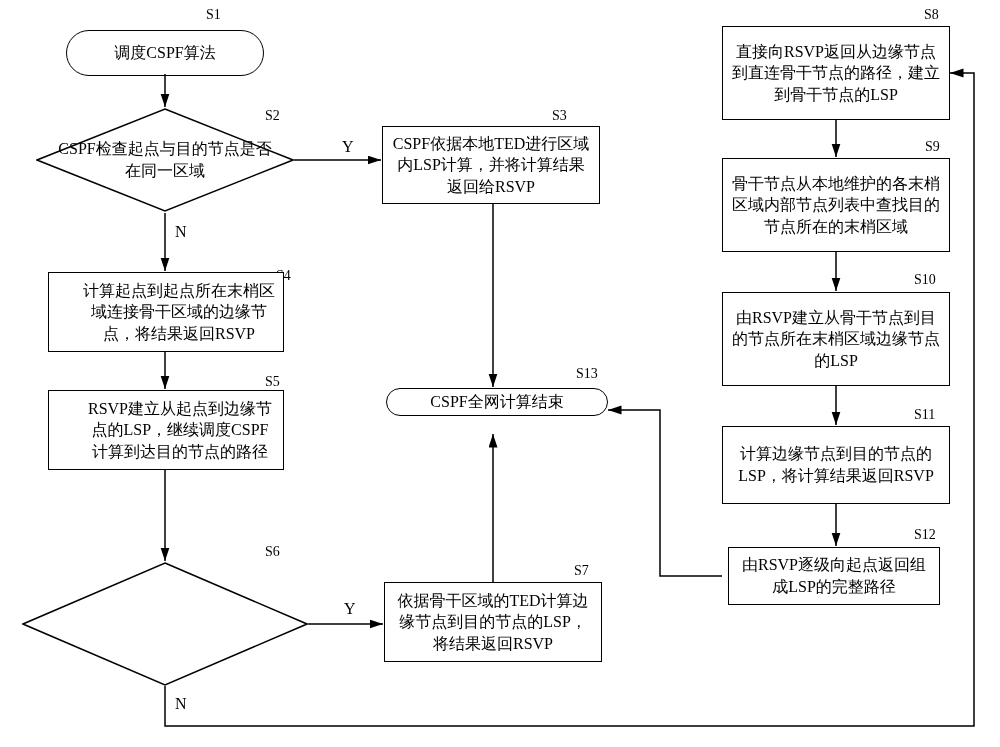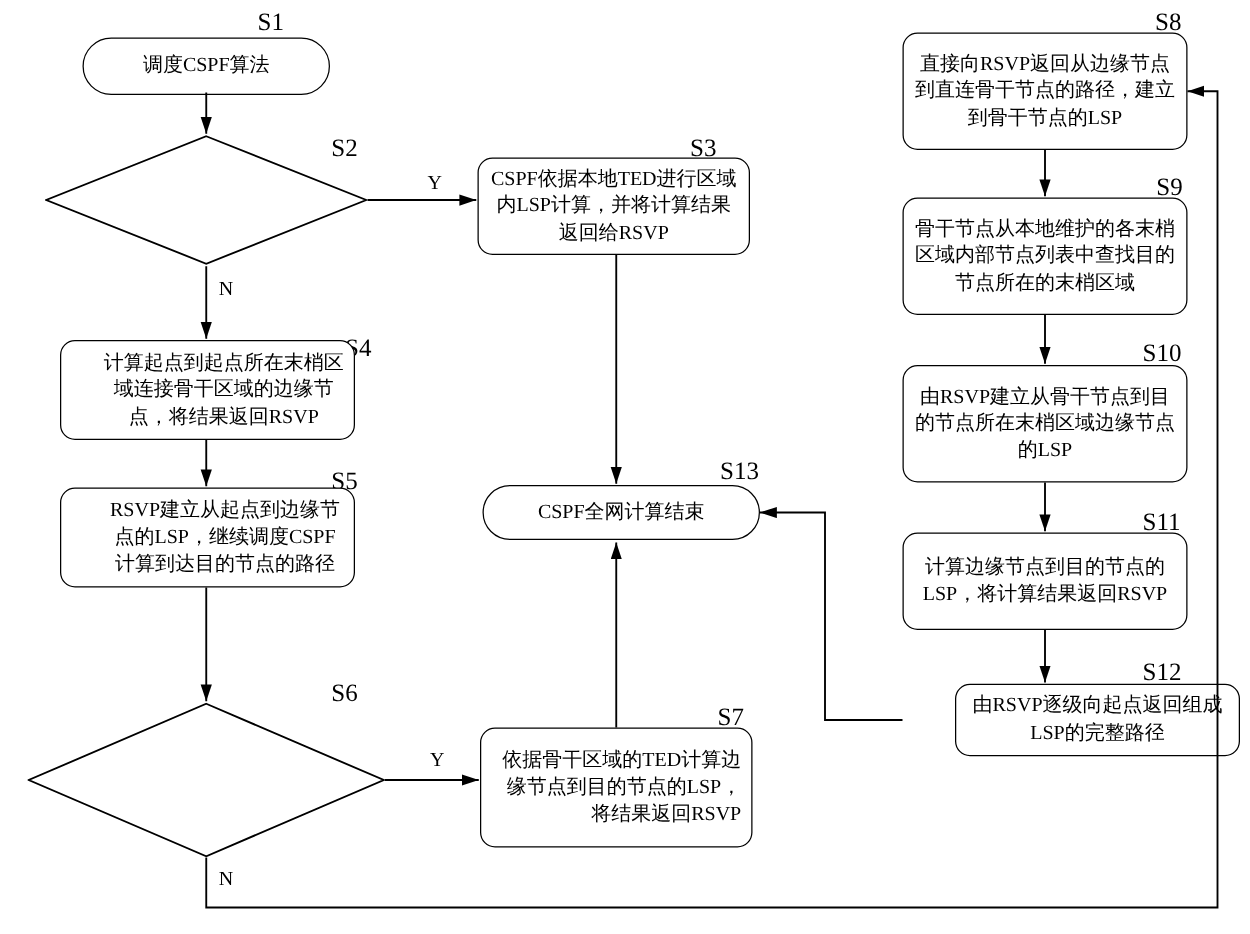--- a/index.html
+++ b/index.html
@@ -19,25 +19,25 @@
       align-items: center;
       justify-content: center;
       text-align: center;
       padding: 6px 8px;
       line-height: 1.35;
     }
     .terminal {
       border-radius: 999px;
     }
     .process {
-      border-radius: 12px;
+      border-radius: 0;
     }
     .label {
       position: absolute;
-      font-size: 20px;
+      font-size: 14px;
       background: transparent;
     }
     .decision {
       position: absolute;
     }
     .decision svg {
       position: absolute;
       top: 0; left: 0;
       width: 100%; height: 100%;
     }
@@ -67,20 +67,21 @@
 <div class="label" style="left:206px; top:7px;">S1</div>
 <div class="node terminal" style="left:66px; top:30px; width:198px; height:46px;">
   <span>调度CSPF算法</span>
 </div>
 
 <div class="label" style="left:265px; top:108px;">S2</div>
 <div class="decision" style="left:36px; top:108px; width:258px; height:104px;">
   <svg viewBox="0 0 258 104" preserveAspectRatio="none">
     <polygon points="129,1 257,52 129,103 1,52" fill="#fff" stroke="#000" stroke-width="1.5"></polygon>
   </svg>
+  <div class="dtext">CSPF检查起点与目的节点是否在同一区域</div>
 </div>
 <div class="edge-label" style="left:342px; top:138px;">Y</div>
 <div class="edge-label" style="left:175px; top:223px;">N</div>
 
 <div class="label" style="left:552px; top:108px;">S3</div>
 <div class="node process" style="left:382px; top:126px; width:218px; height:78px;">
   <span>CSPF依据本地TED进行区域内LSP计算，并将计算结果返回给RSVP</span>
 </div>
 
 <div class="label" style="left:276px; top:256px;margin-top:12px;">S4</div>
@@ -96,21 +97,21 @@
 <div class="label" style="left:265px; top:544px;">S6</div>
 <div class="decision" style="left:22px; top:562px; width:286px; height:124px;">
   <svg viewBox="0 0 286 124" preserveAspectRatio="none">
     <polygon points="143,1 285,62 143,123 1,62" fill="#fff" stroke="#000" stroke-width="1.5"></polygon>
   </svg>
 </div>
 <div class="edge-label" style="left:344px; top:600px;">Y</div>
 <div class="edge-label" style="left:175px; top:695px;">N</div>
 
 <div class="label" style="left:574px; top:563px;">S7</div>
-<div class="node process" style="left:384px; top:582px; width:218px; height:96px;text-align:right;">
+<div class="node process" style="left:384px; top:582px; width:218px; height:80px;">
   <span>依据骨干区域的TED计算边缘节点到目的节点的LSP，将结果返回RSVP</span>
 </div>
 
 <div class="label" style="left:924px; top:7px;">S8</div>
 <div class="node process" style="left:722px; top:26px; width:228px; height:94px;">
   <span>直接向RSVP返回从边缘节点到直连骨干节点的路径，建立到骨干节点的LSP</span>
 </div>
 
 <div class="label" style="left:925px; top:139px;">S9</div>
 <div class="node process" style="left:722px; top:158px; width:228px; height:94px;">
@@ -121,26 +122,26 @@
 <div class="node process" style="left:722px; top:292px; width:228px; height:94px;">
   <span>由RSVP建立从骨干节点到目的节点所在末梢区域边缘节点的LSP</span>
 </div>
 
 <div class="label" style="left:914px; top:407px;">S11</div>
 <div class="node process" style="left:722px; top:426px; width:228px; height:78px;">
   <span>计算边缘节点到目的节点的LSP，将计算结果返回RSVP</span>
 </div>
 
 <div class="label" style="left:914px; top:527px;">S12</div>
-<div class="node process" style="left:764px; top:547px; width:228px; height:58px;text-align:center;">
+<div class="node process" style="left:728px; top:547px; width:212px; height:58px;text-align:center;">
   <span>由RSVP逐级向起点返回组成LSP的完整路径</span>
 </div>
 
 <div class="label" style="left:576px; top:366px;">S13</div>
-<div class="node terminal" style="left:386px; top:388px; width:222px; height:44px;">
+<div class="node terminal" style="left:386px; top:388px; width:222px; height:28px;">
   <span>CSPF全网计算结束</span>
 </div>
 
 <svg class="overlay">
   <defs>
     <marker id="arrow" markerWidth="10" markerHeight="10" refX="9" refY="3" orient="auto" markerUnits="strokeWidth">
       <path d="M0,0 L0,6 L9,3 z" fill="#000"></path>
     </marker>
   </defs>
 

